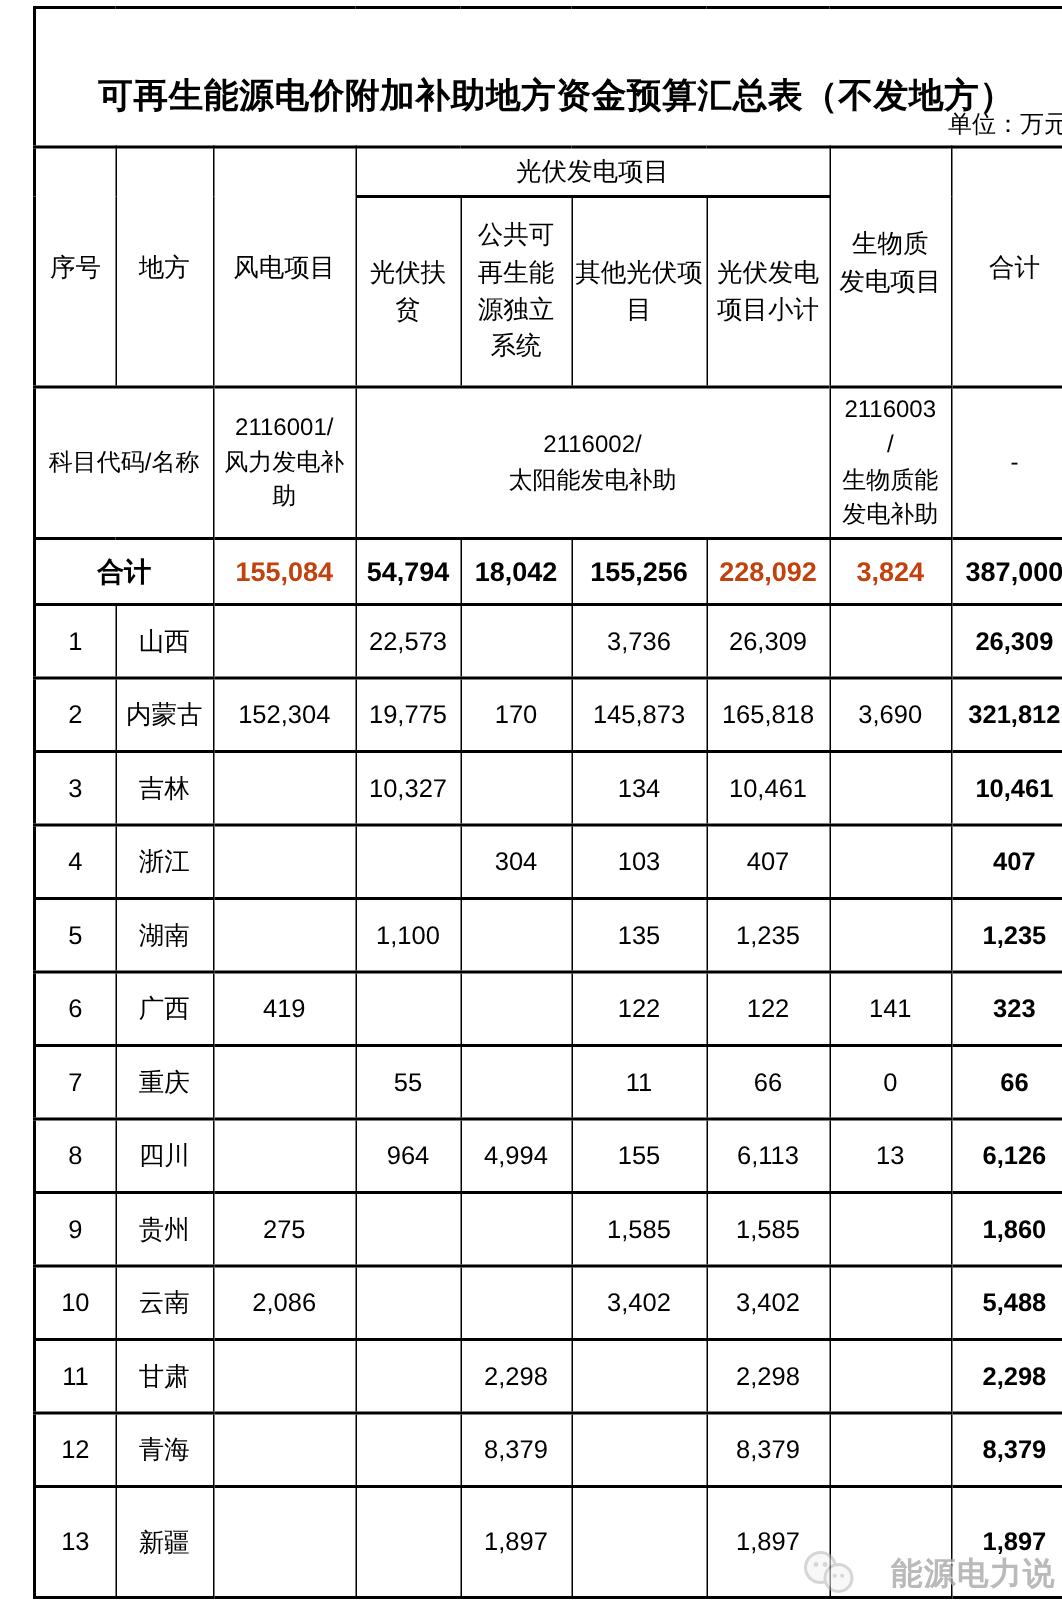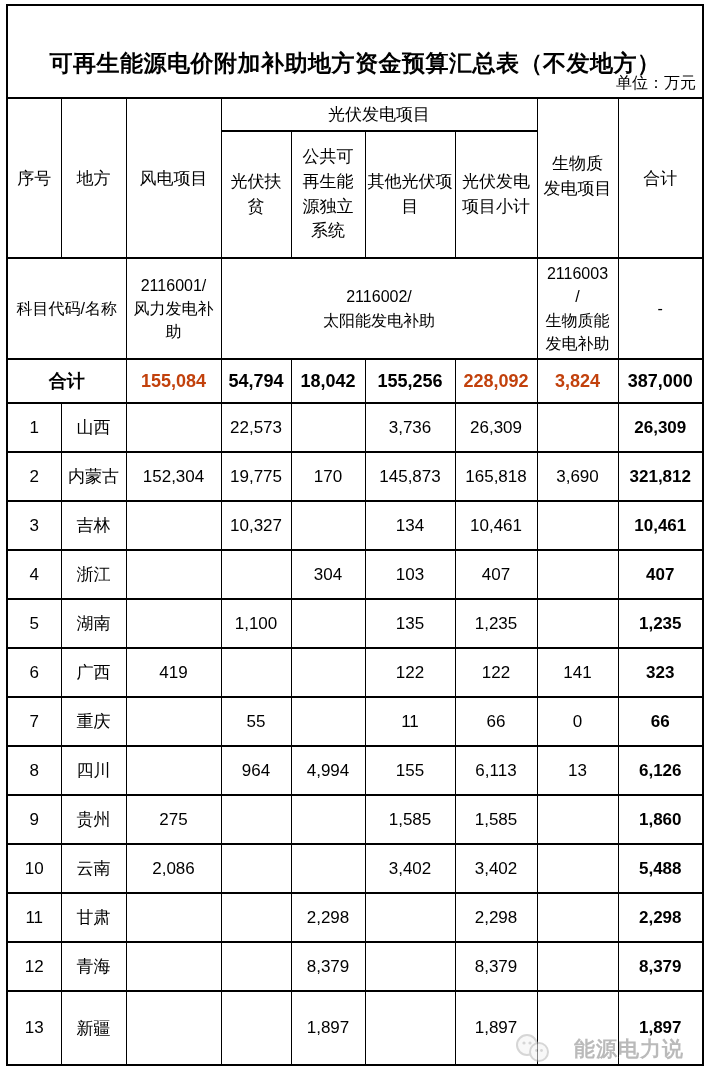--- a/index.html
+++ b/index.html
@@ -3,21 +3,21 @@
 <meta charset="utf-8">
 <style>
   * { box-sizing: border-box; margin: 0; padding: 0; }
   html, body { background: #ffffff; }
   body {
     width: 708px; height: 1078px;
     font-family: "Liberation Sans", "DejaVu Sans", sans-serif;
     color: #000;
     position: relative;
   }
-  .page { position: relative; width: 708px; height: 1078px; overflow: hidden; background: #fff; }
+  .page { position: relative; width: 708px; height: 1078px; overflow: hidden; background: #fff; padding-left: 16px; }
 
   table.main {
     border-collapse: collapse;
     table-layout: fixed;
     width: 696px;
     margin: 4px 0 0 6px;
     border: 2px solid #000;
   }
   td {
     border: 1px solid #000;
@@ -52,21 +52,21 @@
   .red { color: #c2410c; }
 
   
   tr.data-row td { height: 49px; font-size: 17px; }
   tr.data-row:last-child td { height: 74px; }
   td.col-total { font-weight: bold; }
 
   
   .watermark {
     position: absolute;
-    right: 24px; bottom: 12px;
+    right: 4px; bottom: 12px;
     display: flex; align-items: center; gap: 21px;
     pointer-events: none;
   }
   .watermark .wm-text {
     font-size: 21px;
     font-weight: bold;
     color: #a9a9a9;
     opacity: 0.8;
     text-shadow: 1px 1px 0 #ffffff;
     letter-spacing: 1px;

